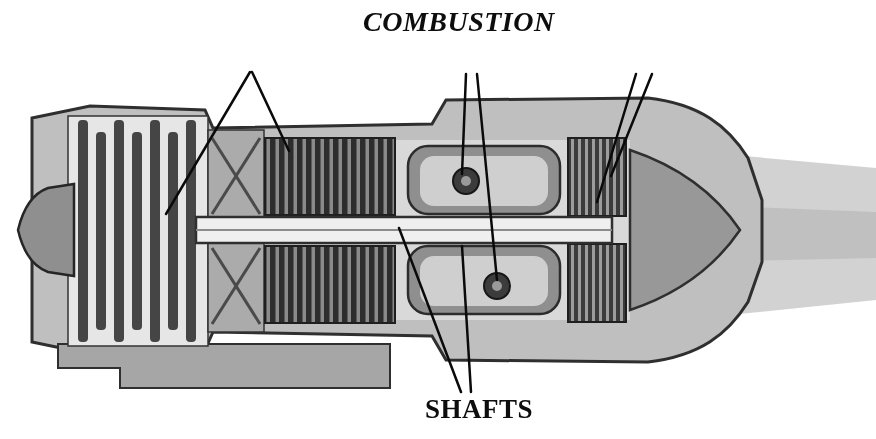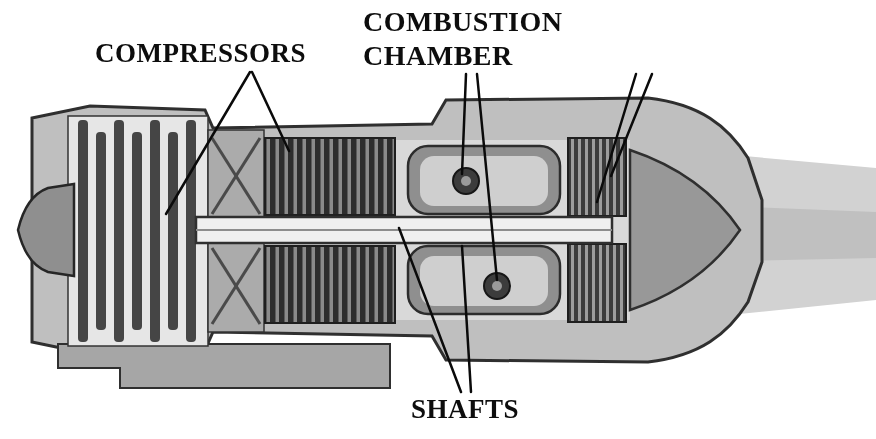--- a/index.html
+++ b/index.html
@@ -24,24 +24,24 @@
     position: absolute;
     font-weight: 700;
     color: #0d0d0d;
     font-size: 27px;
     letter-spacing: 0.5px;
     white-space: nowrap;
     -webkit-user-select: none;
     user-select: none;
   }
   .lbl-compressors { left: 95px;  top: 38px; }
-  .lbl-combustion1 { left: 363px; top: 6px;  font-size: 28px; }
+  .lbl-combustion1 { left: 363px; top: 6px;  font-size: 28px; font-style: italic; }
   .lbl-combustion2 { left: 363px; top: 40px; font-size: 28px; }
   .lbl-turbines    { left: 600px; top: 42px; }
-  .lbl-shafts      { left: 411px; top: 394px; text-align: center; }
+  .lbl-shafts      { left: 425px; top: 394px; text-align: center; }
 </style>
 </head>
 <body>
 
 <div class="stage">
 
   <svg class="engine" width="876" height="439" viewBox="0 0 876 439">
     <defs>
       <pattern id="hpBlades" width="9" height="9" patternUnits="userSpaceOnUse">
         <rect width="9" height="9" fill="#2d2d2d"></rect>
@@ -122,22 +122,20 @@
       <line x1="252" y1="72" x2="289" y2="151"></line>
       <line x1="466" y1="74" x2="462" y2="174"></line>
       <line x1="477" y1="74" x2="497" y2="280"></line>
       <line x1="636" y1="74" x2="597" y2="202"></line>
       <line x1="652" y1="74" x2="611" y2="176"></line>
       <line x1="461" y1="392" x2="399" y2="228"></line>
       <line x1="471" y1="392" x2="462" y2="246"></line>
     </g>
   </svg>
 
-  <div class="diagram-label lbl-compressors">COMPRESSORS</div>
 
   <div class="diagram-label lbl-combustion1">COMBUSTION</div>
 
-  <div class="diagram-label lbl-combustion2">CHAMBER</div>
 
 
   <div class="diagram-label lbl-shafts">SHAFTS</div>
 
 </div>
 
 </body></html>

